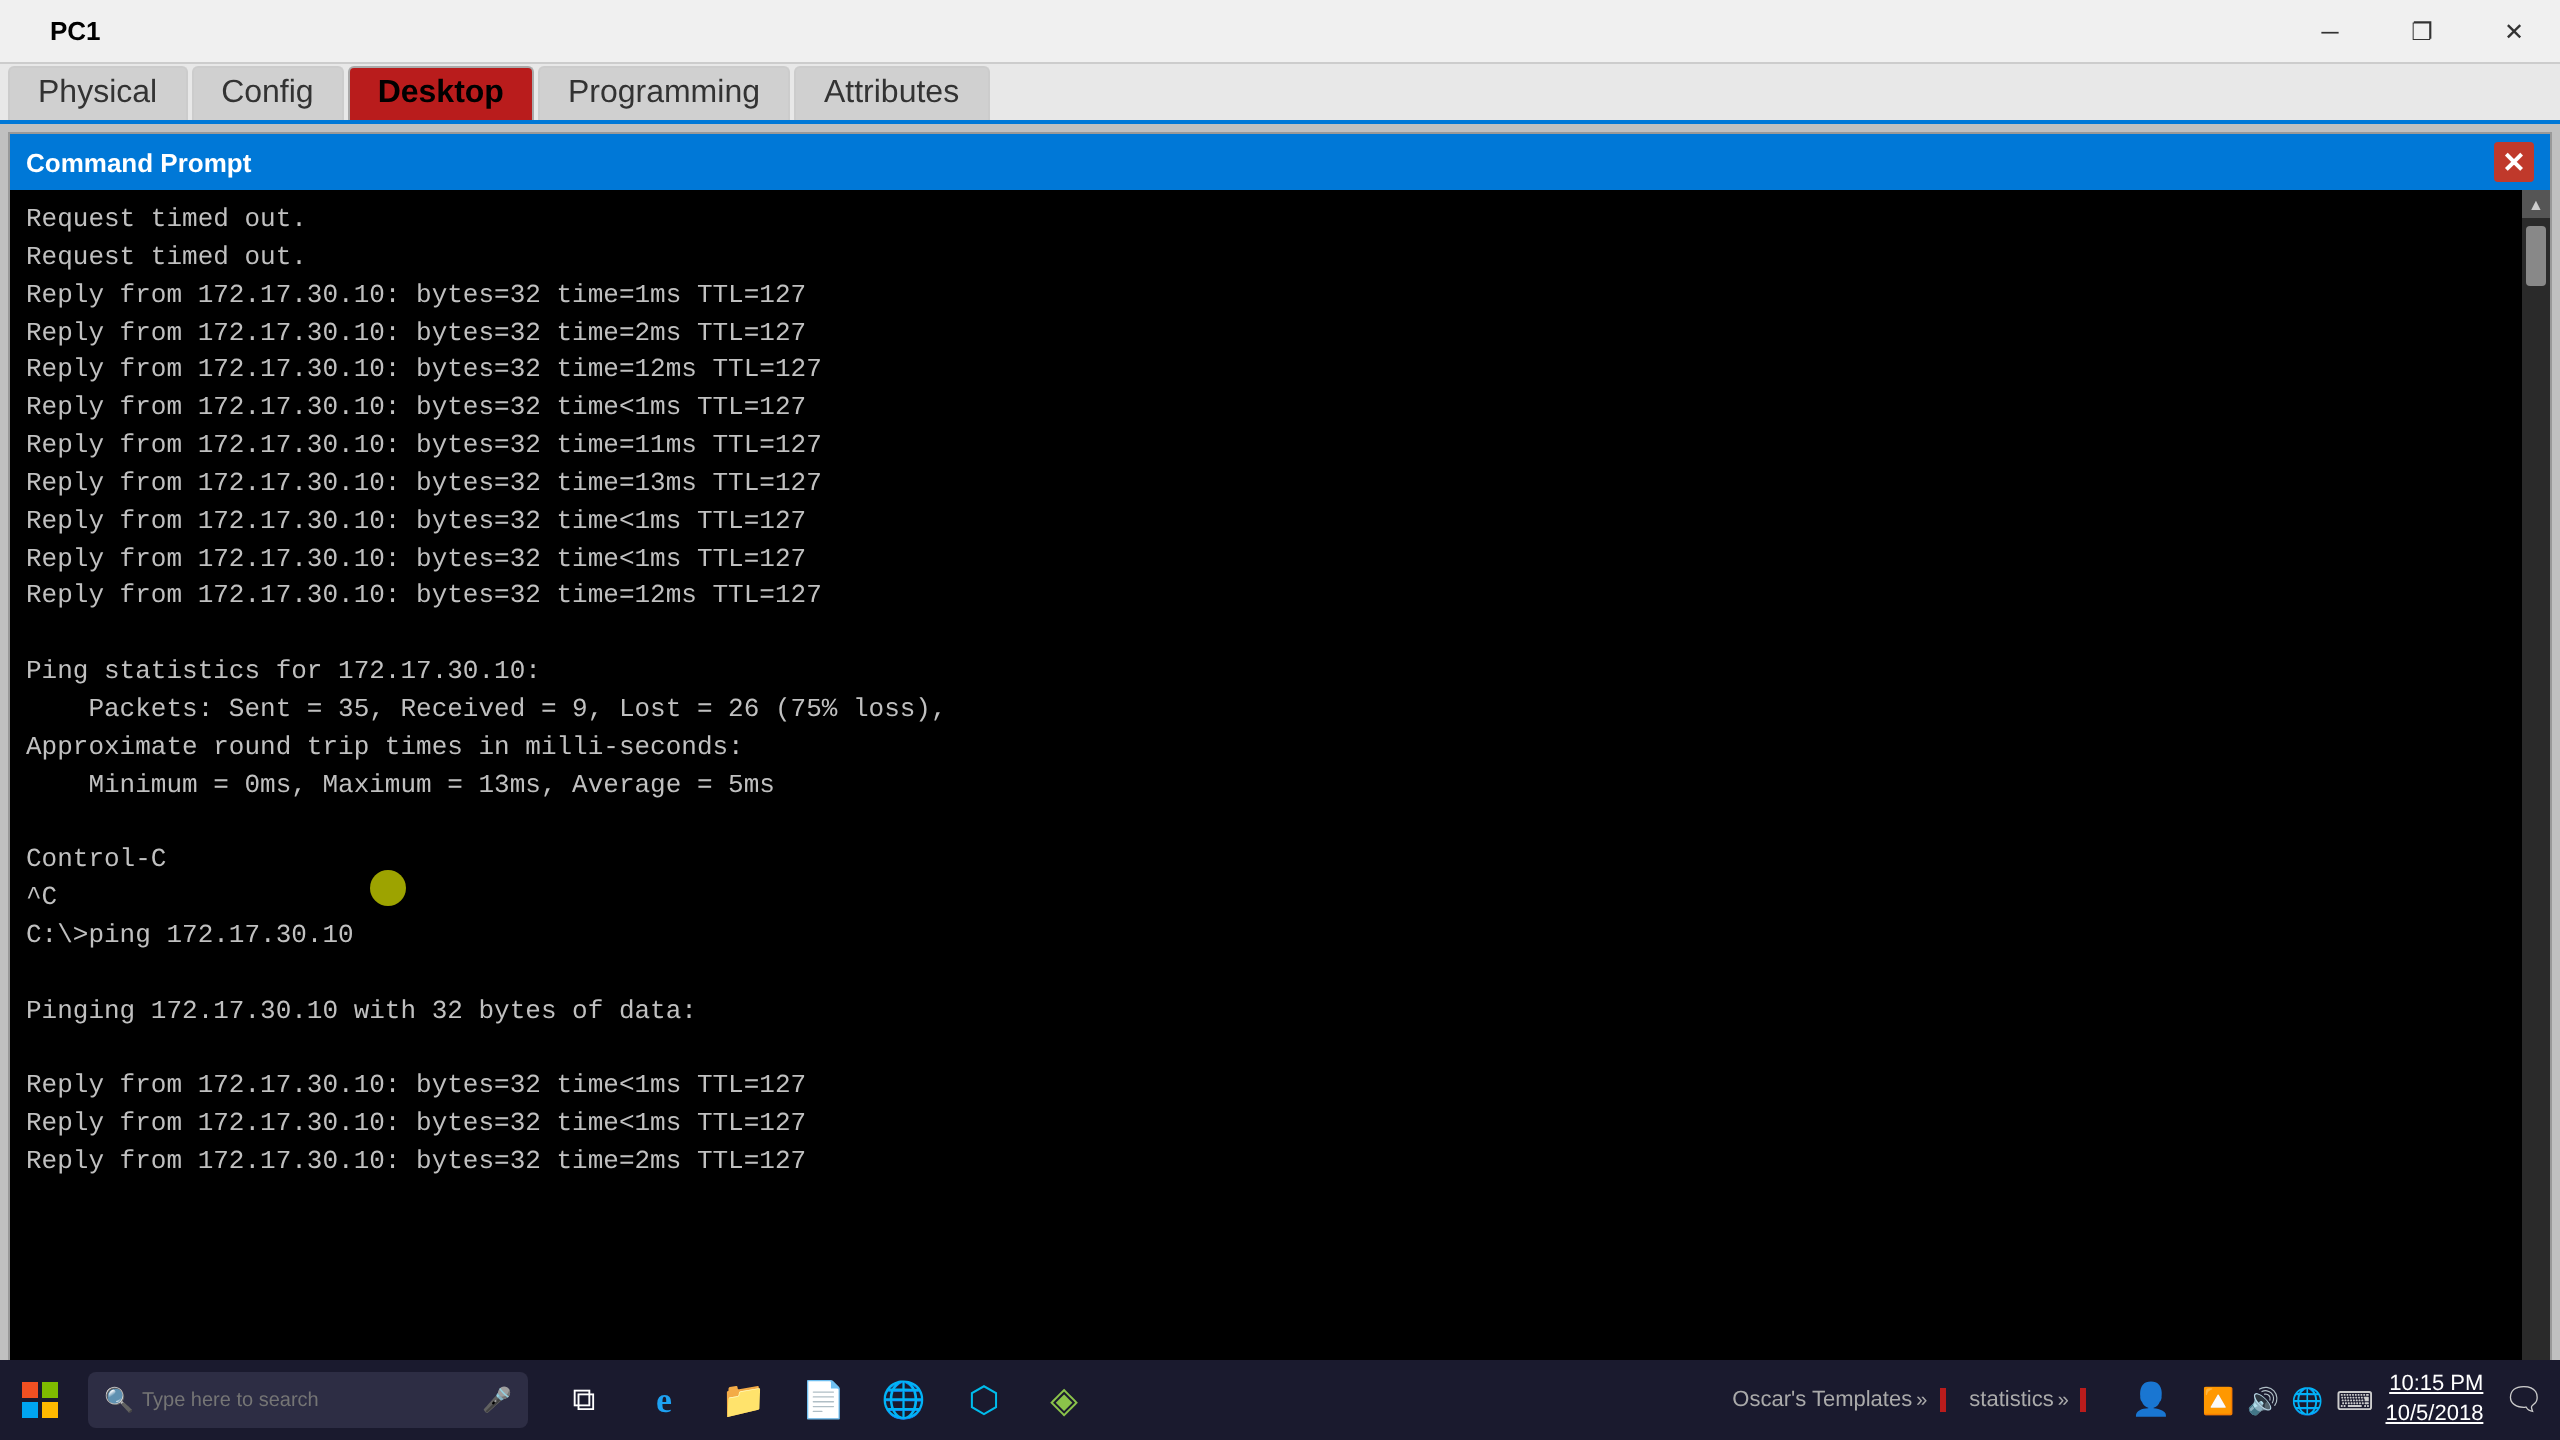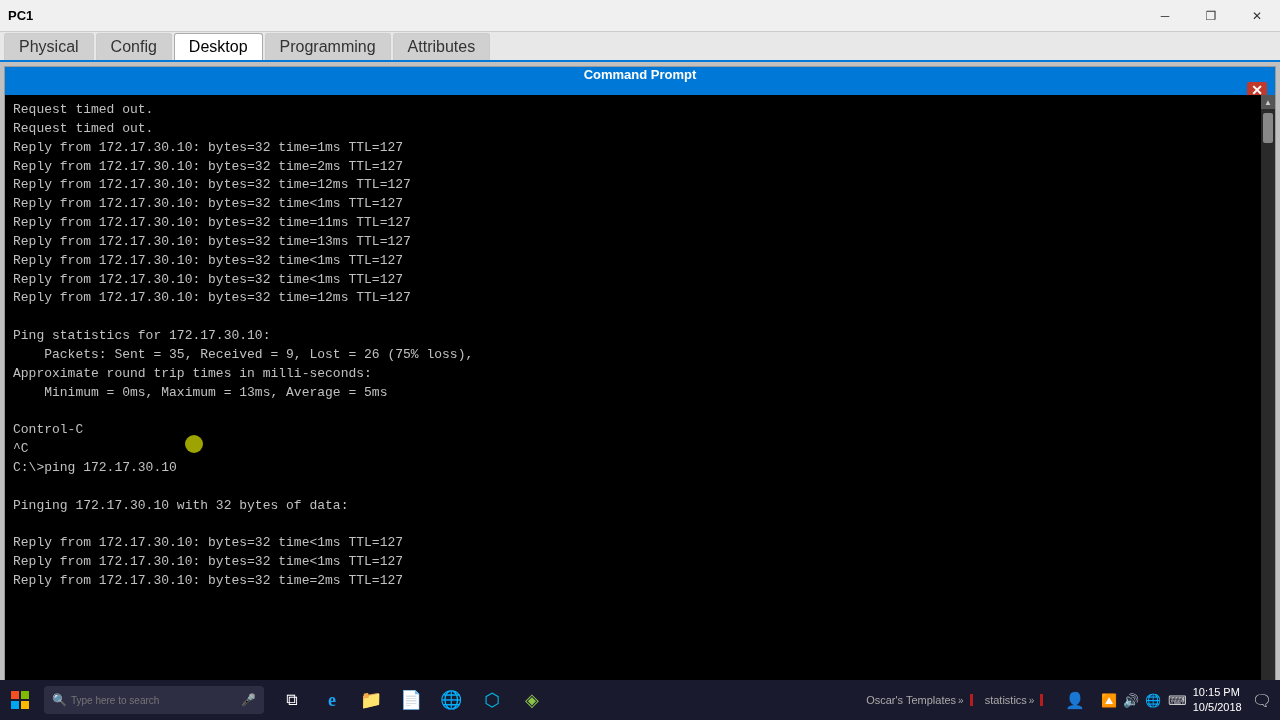--- a/index.html
+++ b/index.html
@@ -11,21 +11,21 @@
       background: #c0c0c0;
       position: relative;
     }
 
     
     #title-bar {
       background: #f0f0f0;
       height: 32px;
       display: flex;
       align-items: center;
-      padding: 0 8px;
+      padding: 0 25px;
       border-bottom: 1px solid #ccc;
       position: relative;
     }
     #title-bar .app-title {
       font-size: 13px;
       font-weight: bold;
       color: #000;
     }
     #title-bar .window-controls {
       position: absolute;
@@ -59,43 +59,42 @@
       font-size: 16px;
       cursor: pointer;
       border: 1px solid #ccc;
       border-bottom: none;
       background: #d0d0d0;
       color: #333;
       margin-right: 2px;
       border-radius: 3px 3px 0 0;
     }
     .tab.active {
-      background: #ffffff;
+      background: #b91c1c;
       color: #000;
-      font-weight: 400;
+      font-weight: 700;
       border-color: #aaa;
     }
 
     
     #cmd-window {
       position: relative;
       background: #fff;
       border: 1px solid #999;
       margin: 4px;
     }
     #cmd-titlebar {
       background: #0078d7;
       height: 28px;
       display: flex;
       align-items: center;
       padding: 0 8px;
       color: #fff;
       font-size: 13px;
       font-weight: bold;
-      flex-direction: column;
     }
     #cmd-close {
       margin-left: auto;
       width: 20px;
       height: 20px;
       display: flex;
       align-items: center;
       justify-content: center;
       cursor: pointer;
       color: #fff;
@@ -263,21 +262,23 @@
       gap: 6px;
     }
     .tray-icon {
       color: #ccc;
       font-size: 13px;
       cursor: pointer;
     }
     #clock {
       color: #fff;
       font-size: 11px;
+      text-align: right;
       line-height: 1.4;
+      text-decoration: underline;
     }
     #notif-btn {
       color: #ccc;
       font-size: 16px;
       cursor: pointer;
       margin-left: 4px;
     }
 
     
     #pinned-area {

